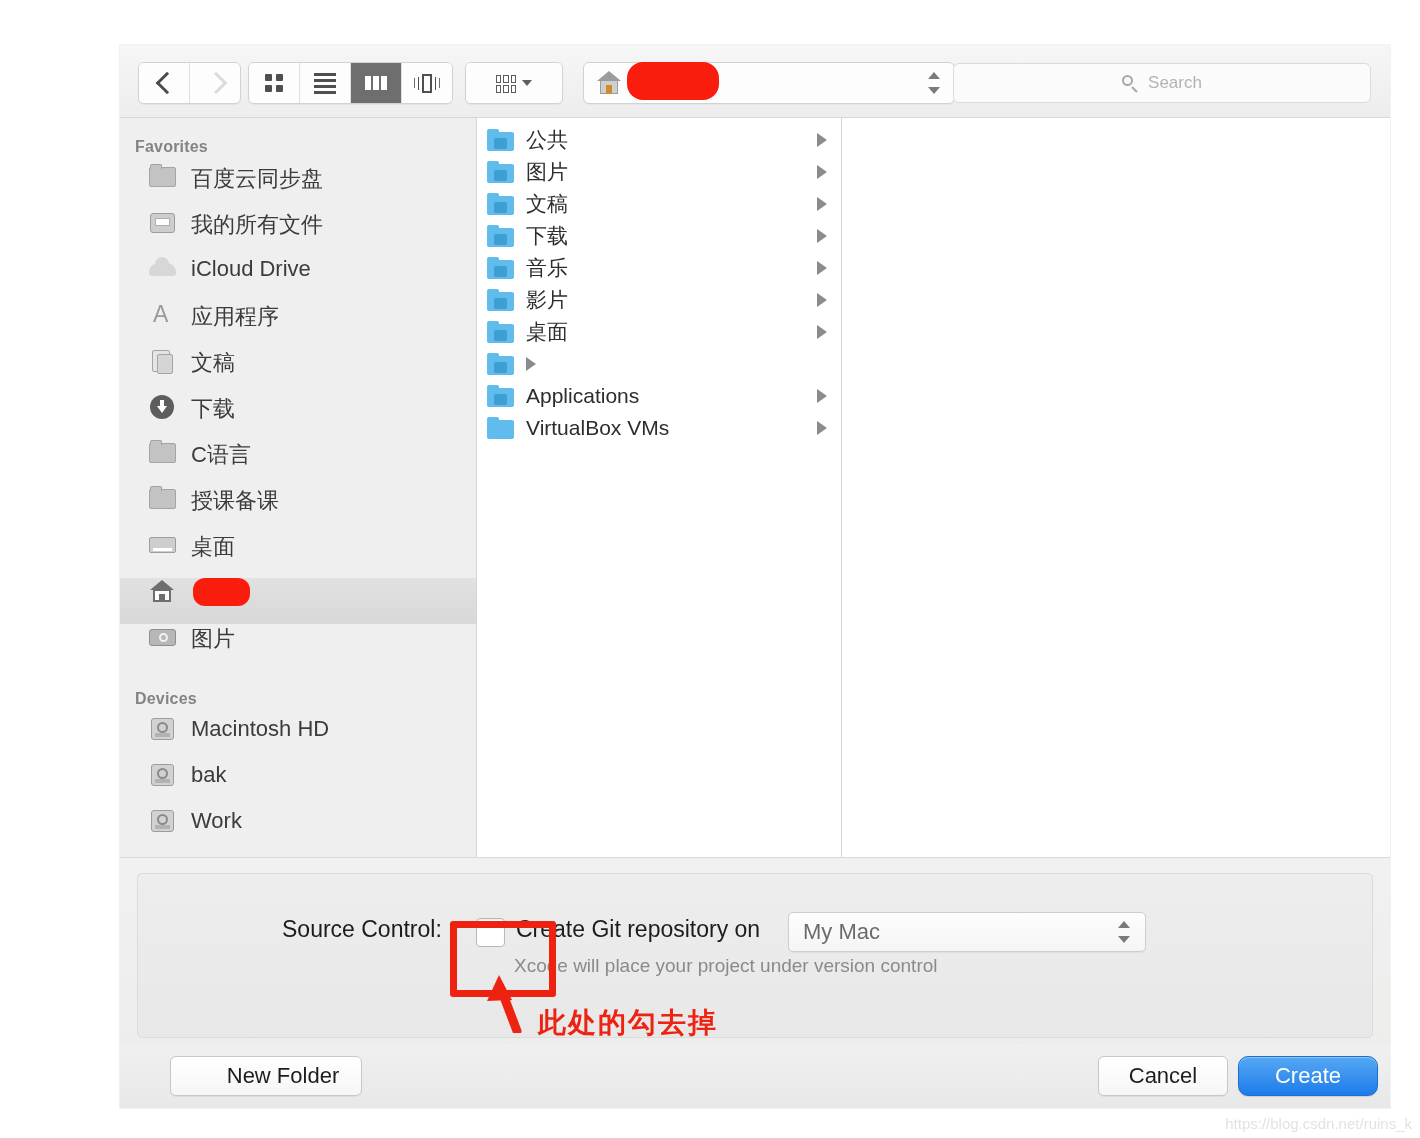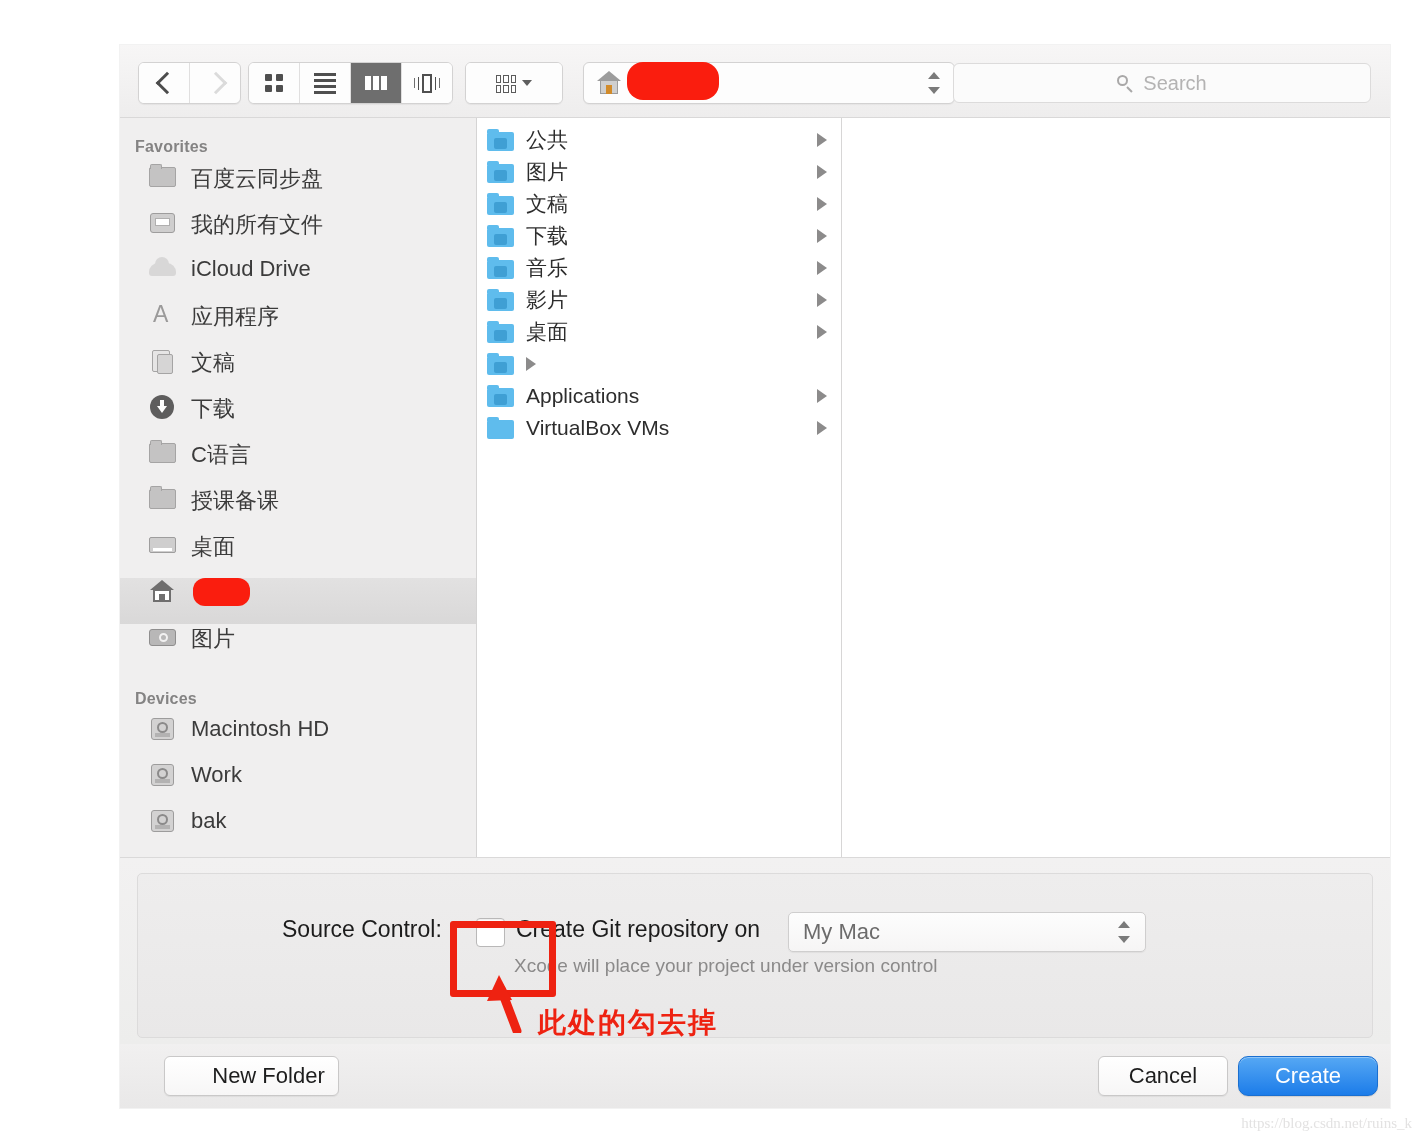--- a/index.html
+++ b/index.html
@@ -146,21 +146,21 @@
     position: absolute; left: 0; top: 0;
     width: 11px; height: 11px;
     border: 2px solid #a9a8a8; border-radius: 50%;
     box-sizing: border-box;
   }
   .mag .hdl {
     position: absolute; left: 10px; top: 11px;
     width: 7px; height: 2px; background: #a9a8a8;
     transform: rotate(45deg); transform-origin: left center;
   }
-  .search-ph { color: #b4b3b3; font-size: 20px; }
+  .search-ph { color: #b4b3b3; font-size: 17px; }
 
   
   .browser {
     position: relative;
     height: 739px;
     background: #ffffff;
     display: flex;
   }
   .sidebar {
     width: 357px;
@@ -294,21 +294,21 @@
     border: 1px solid #c9c8c8;
     color: #1d1d1d;
     box-shadow: 0 1px 1px rgba(0,0,0,0.06);
   }
   .btn-primary {
     background: linear-gradient(to bottom,#56a8f4,#1c7ce9);
     border: 1px solid #1a6fd0;
     color: #ffffff;
     box-shadow: 0 1px 1px rgba(0,0,0,0.12), 0 1px 0 rgba(255,255,255,0.35) inset;
   }
-  #btn-newfolder { left: 44px; width: 175px; padding-left: 34px; }
+  #btn-newfolder { left: 50px; width: 192px; padding-left: 34px; }
   #btn-cancel { right: 162px; width: 130px; }
   #btn-create { right: 12px; width: 140px; border-radius: 10px; }
 
   
   .ann-box {
     position: absolute;
     left: 450px; top: 921px;
     width: 106px; height: 76px;
     border: 7px solid #ee2211;
     border-radius: 3px;
@@ -316,21 +316,21 @@
     pointer-events: none;
   }
   .ann-arrow { position: absolute; left: 487px; top: 975px; width: 42px; height: 58px; pointer-events: none; }
   .ann-text {
     position: absolute; left: 538px; top: 1004px;
     font-size: 28px; color: #ee2211; font-weight: bold;
     letter-spacing: 2px;
   }
   .watermark {
     position: absolute; right: 8px; bottom: 6px;
-    font-size: 15px; color: #e3e2e2; font-family: Liberation Serif, serif;
+    font-size: 15px; color: #e3e2e2;
   }
 </style>
 </head>
 <body>
 
 <div id="root">
   <div class="dialog">
 
     <div class="toolbar">
 
@@ -502,27 +502,27 @@
         <div class="sb-item">
           <span class="sb-ico">
               <span class="g-disk"></span>
             </span>
           <span>Macintosh HD</span>
         </div>
         <div class="sb-item">
           <span class="sb-ico">
               <span class="g-disk"></span>
             </span>
+          <span>bak</span>
+        </div>
+        <div class="sb-item">
+          <span class="sb-ico">
+              <span class="g-disk"></span>
+            </span>
           <span>Work</span>
-        </div>
-        <div class="sb-item">
-          <span class="sb-ico">
-              <span class="g-disk"></span>
-            </span>
-          <span>bak</span>
         </div>
       </div>
 
       <div class="col1">
         <div class="fi-row">
           <span class="fi-ico">
               <span class="fi-folder">
                 <span class="fi-badge"></span>
               </span>
             </span>

